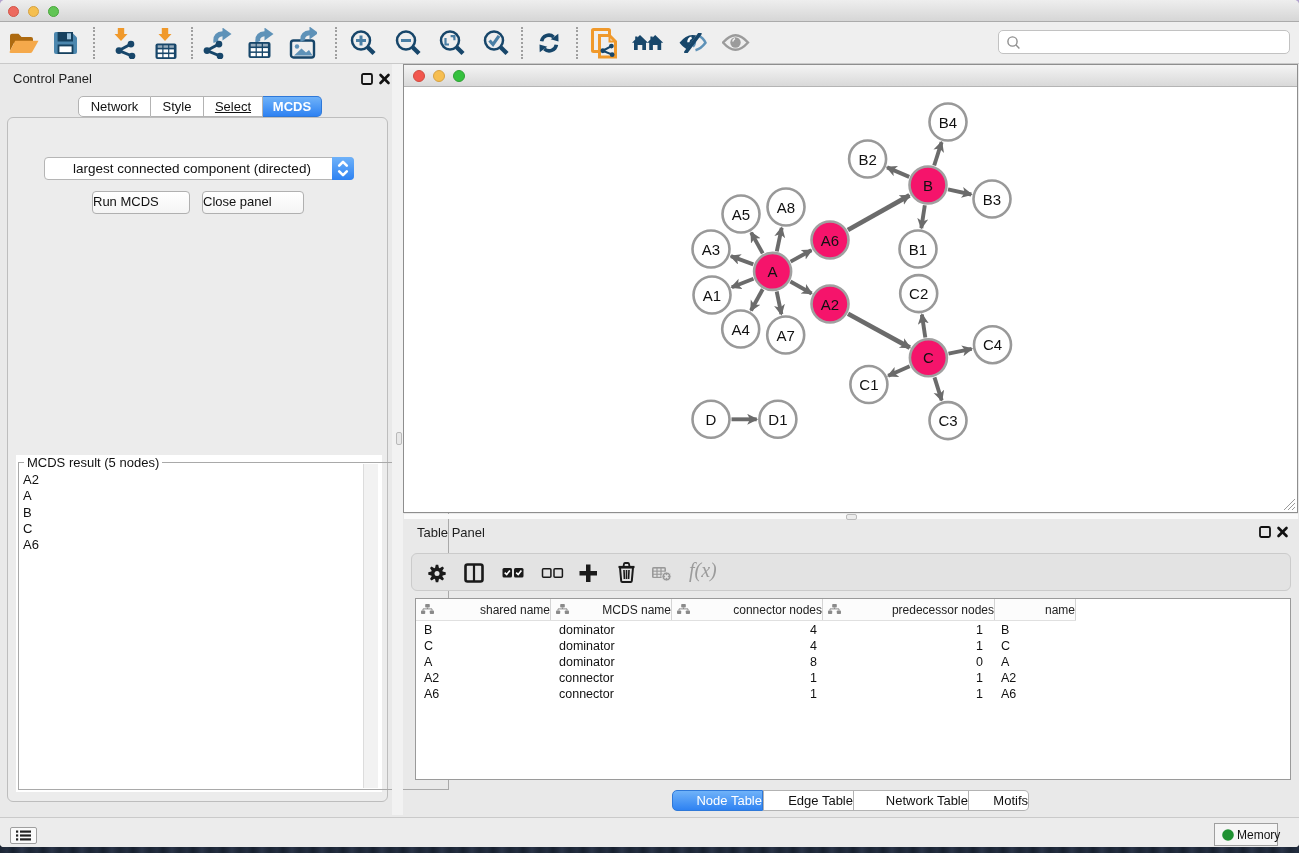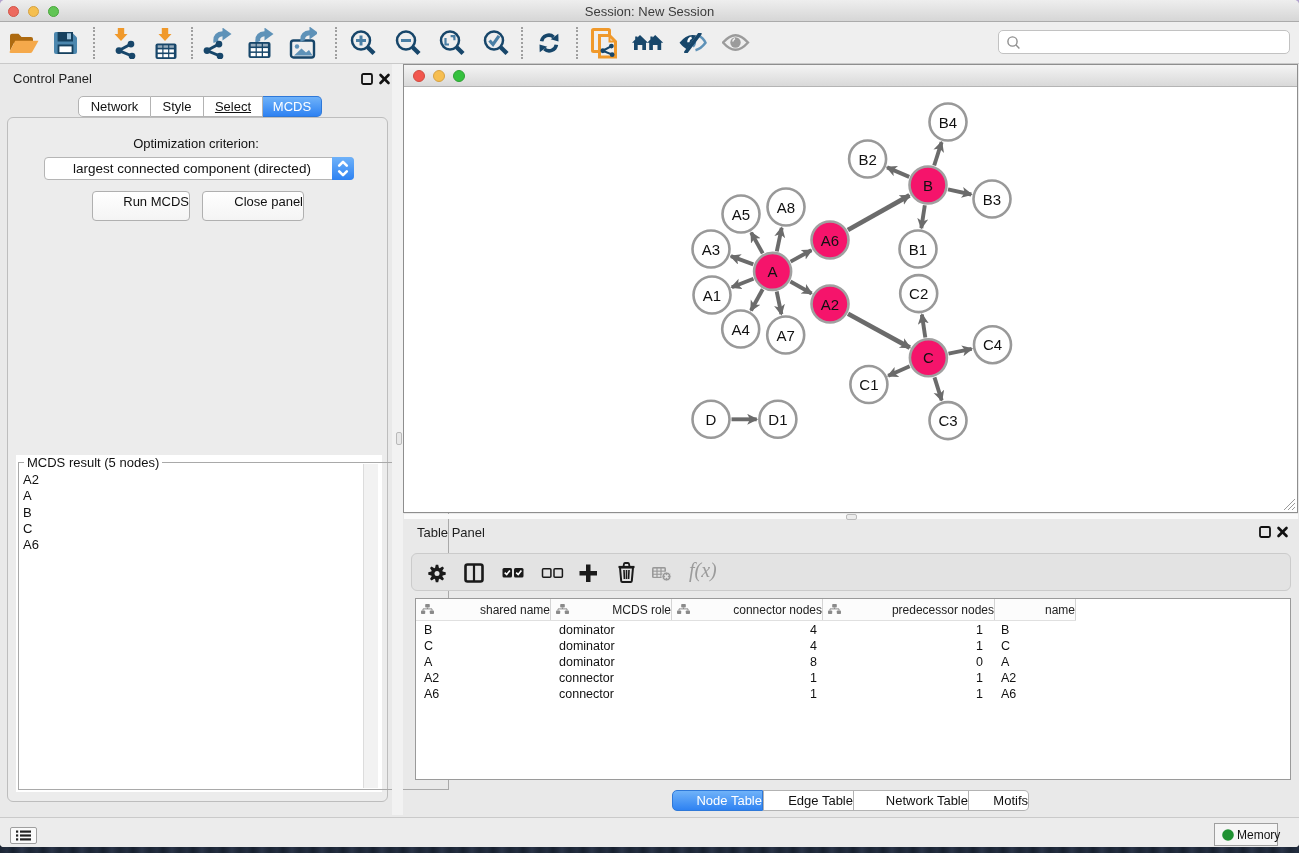--- a/index.html
+++ b/index.html
@@ -15,26 +15,26 @@
 .tl { position:absolute; border-radius:50%; }
 
 #toolbar { position:absolute; left:0; top:22px; width:1299px; height:42px; background:#efefef; border-bottom:1px solid #c9c9c9; }
 .sep { position:absolute; top:5px; height:32px; width:0; border-left:2px dotted #9f9f9f; }
 .ticon { position:absolute; top:6px; }
 #searchbox { position:absolute; left:998px; top:8px; width:292px; height:24px; background:#fff; border:1px solid #c2c2c2; border-radius:5px; }
 
 #cp-title { position:absolute; left:13px; top:71px; font-size:13px; color:#1e1e1e; }
 #cp-box { position:absolute; left:7px; top:117px; width:381px; height:685px; border:1px solid #bdbdbd; border-radius:6px; background:#ececec; }
 .tab { position:absolute; top:96px; height:21px; background:#fff; border:1px solid #b3b3b3; font-size:13px; color:#111; text-align:center; line-height:19px; }
-.tabsel { background:linear-gradient(#6fb2f9,#2e82f2); color:#fff; border-color:#2e78d8; }
+.tabsel { background:linear-gradient(#6fb2f9,#2e82f2); color:#fff; border-color:#2e78d8;font-weight:bold; }
 #optlabel { position:absolute; left:0px; top:136px; width:392px; text-align:center; font-size:13px; color:#111; }
 #dropdown { position:absolute; left:44px; top:157px; width:310px; height:23px; background:#fff; border:1px solid #b5b5b5; border-radius:4px; }
 #dropdown .txt { position:absolute; left:12px; top:3px; font-size:13.5px; color:#111;padding-left:16px; }
 #dropdown .step { position:absolute; right:-1px; top:-1px; width:22px; height:23px; border-radius:0 4px 4px 0; background:linear-gradient(#6fb2f9,#2e82f2); }
-.btn { position:absolute; top:191px; height:30px; background:linear-gradient(#ffffff,#f4f4f4); border:1px solid #b0b0b0; border-radius:4px; font-size:13px; color:#111; text-align:right; line-height:20px; }
+.btn { position:absolute; top:191px; height:23px; background:linear-gradient(#ffffff,#f4f4f4); border:1px solid #b0b0b0; border-radius:4px; font-size:13px; color:#111; text-align:left; line-height:20px; }
 #mcds-list { position:absolute; left:16px; top:455px; width:366px; height:337px; background:#fff; }
 #mcds-fs { position:absolute; left:2px; top:7px; width:431px; height:328px; border:1px solid #a9a9a9; }
 #mcds-label { position:absolute; left:5px; top:-8px; background:#fff; padding:0 3px; font-size:13px; color:#111; }
 #mcds-items { position:absolute; left:7px; top:17px; font-size:13px; color:#111; line-height:16.3px; }
 #mcds-scroll { position:absolute; left:347px; top:9px; width:15px; height:324px; background:#f2f2f2; border-left:1px solid #dcdcdc; }
 
 #netwin { position:absolute; left:403px; top:64px; width:895px; height:449px; background:#fff; border:1px solid #8e8e8e; }
 #nw-title { position:absolute; left:0; top:0; width:100%; height:22px; background:linear-gradient(#f4f4f4,#d9d9d9); border-bottom:1px solid #b4b4b4; }
 #nw-title .ttl { position:absolute; width:100%; text-align:center; top:4px; font-size:13px; color:#232323; }
 #graphwrap { position:absolute; left:0px; top:23px; width:893px; height:424px; }
@@ -52,21 +52,20 @@
 #listbtn { position:absolute; left:10px; top:9px; width:27px; height:17px; background:#fafafa; border:1px solid #9f9f9f; border-radius:2px; }
 </style>
 </head>
 <body>
 <div id="darkstrip"></div>
 <div id="app">
   <div id="titlebar">
     <div class="tl" style="left:8px;top:6px;width:11px;height:11px;background:#ed6a5f;border:0.5px solid #d25548;"></div>
     <div class="tl" style="left:28px;top:6px;width:11px;height:11px;background:#f5bf4f;border:0.5px solid #d6a243;"></div>
     <div class="tl" style="left:48px;top:6px;width:11px;height:11px;background:#61c555;border:0.5px solid #4aa73c;"></div>
-    <div class="ttl">Session: New Session</div>
   </div>
   <div id="toolbar">
     <div class="sep" style="left:93px"></div>
       <div class="sep" style="left:191px"></div>
       <div class="sep" style="left:335px"></div>
       <div class="sep" style="left:521px"></div>
       <div class="sep" style="left:576px"></div>
 <svg class="ticon" style="left:8px;top:10px" width="31" height="23" viewBox="0 0 31 23">
         <path d="M2 19 L2 3.8 Q2 1.8 4 1.8 L10.5 1.8 L13.5 5 L23 5 Q25 5 25 7 L25 11 L6 11 Z" fill="#ad6a10"></path>
         <path d="M1.5 20 L7.2 8.8 L30.5 8.8 L24.3 19.8 Q23.6 21 22.2 21 L2.8 21 Q1.5 21 1.5 20 Z" fill="#f5a94b"></path>
@@ -218,21 +217,20 @@
       <g stroke="#111" stroke-width="2.6" stroke-linecap="round">
         <line x1="19.5" y1="2" x2="27.5" y2="10"></line>
         <line x1="27.5" y1="2" x2="19.5" y2="10"></line>
       </g>
     </svg>
   <div id="cp-box"></div>
   <div class="tab" style="left:78px;width:73px;border-radius:5px 0 0 5px;">Network</div>
   <div class="tab" style="left:151px;width:53px;border-left:none;">Style</div>
   <div class="tab" style="left:204px;width:59px;border-left:none;text-decoration:underline;">Select</div>
   <div class="tab tabsel" style="left:263px;width:59px;border-radius:0 5px 5px 0;border-left:none;">MCDS</div>
-  <div id="optlabel">Optimization criterion:</div>
   <div id="dropdown">
     <div class="txt">largest connected component (directed)</div>
     <div class="step">
       <svg width="22" height="23" viewBox="0 0 22 23">
           <g fill="none" stroke="#fff" stroke-width="2.6" stroke-linecap="round" stroke-linejoin="round">
             <path d="M7.2 8.6 L11 4.8 L14.8 8.6"></path>
             <path d="M7.2 14.4 L11 18.2 L14.8 14.4"></path>
           </g>
         </svg>
     </div>
@@ -412,21 +410,21 @@
         <svg style="position:absolute;left:5px;top:5px" width="13" height="11" viewBox="0 0 13 11">
           <g fill="#8a8a8a">
             <rect x="4.2" y="0" width="4.6" height="3.6" rx="0.8"></rect>
             <rect x="0" y="6.5" width="4.2" height="3.6" rx="0.8"></rect>
             <rect x="8.8" y="6.5" width="4.2" height="3.6" rx="0.8"></rect>
           </g>
           <g stroke="#8a8a8a" stroke-width="1" fill="none">
             <path d="M2 6.5 L2 4.9 L11 4.9 L11 6.5 M6.5 4.9 L6.5 3.6"></path>
           </g>
         </svg>
-        <div class="hlabel">MCDS role</div>
+        <div class="hlabel">MCDS name</div>
       </div>
 <div class="hcell" style="left:256px;width:151px;">
         <svg style="position:absolute;left:5px;top:5px" width="13" height="11" viewBox="0 0 13 11">
           <g fill="#8a8a8a">
             <rect x="4.2" y="0" width="4.6" height="3.6" rx="0.8"></rect>
             <rect x="0" y="6.5" width="4.2" height="3.6" rx="0.8"></rect>
             <rect x="8.8" y="6.5" width="4.2" height="3.6" rx="0.8"></rect>
           </g>
           <g stroke="#8a8a8a" stroke-width="1" fill="none">
             <path d="M2 6.5 L2 4.9 L11 4.9 L11 6.5 M6.5 4.9 L6.5 3.6"></path>

